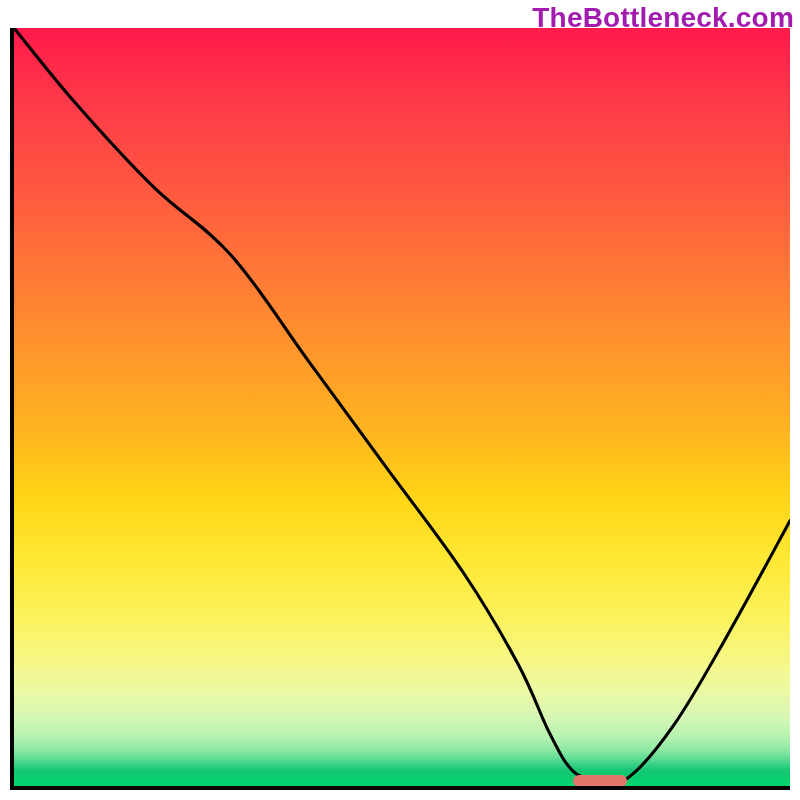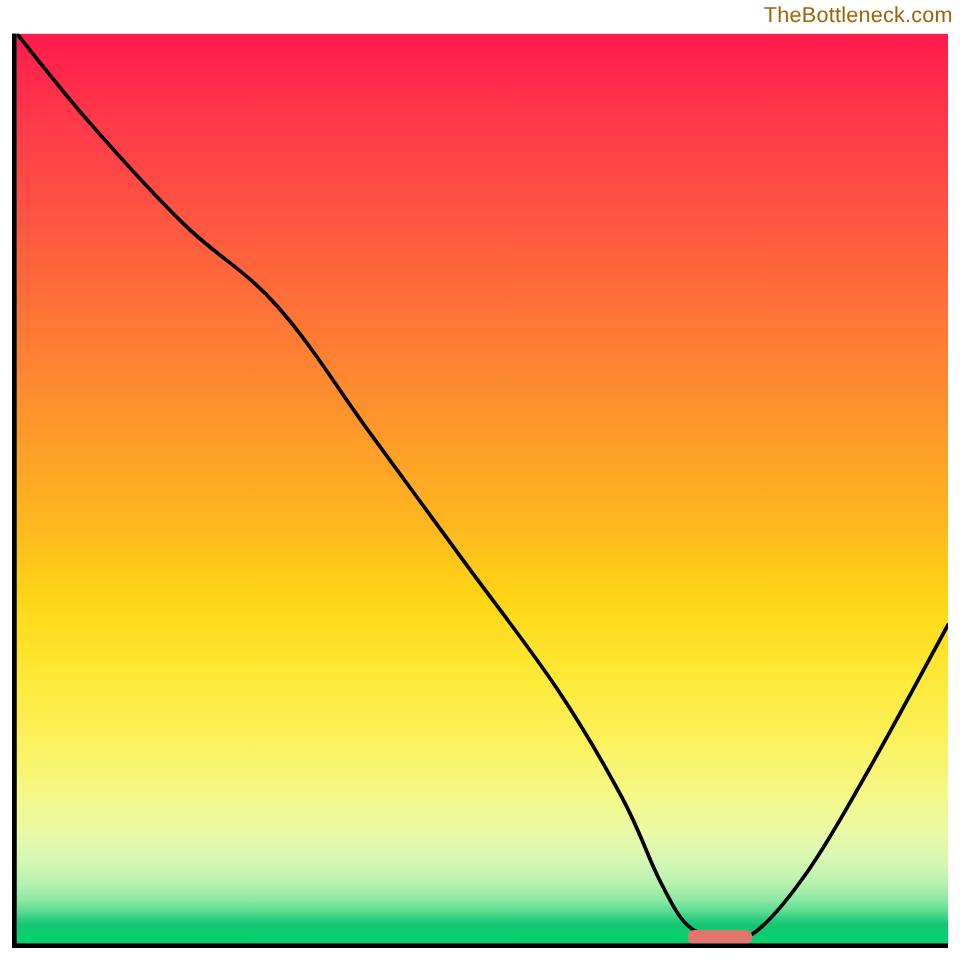--- a/index.html
+++ b/index.html
@@ -13,23 +13,23 @@
   }
   .container {
     position: relative;
     width: 800px;
     height: 800px;
   }
   .watermark {
     position: absolute;
     top: 2px;
     right: 6px;
-    font-size: 18px;
-    font-weight: 400;
-    color: #a16207;
+    font-size: 28px;
+    font-weight: 700;
+    color: #a21caf;
     letter-spacing: 0.2px;
     z-index: 5;
     user-select: none;
   }
   .plot-frame {
     position: absolute;
     left: 10px;
     top: 28px;
     width: 780px;
     height: 762px;

